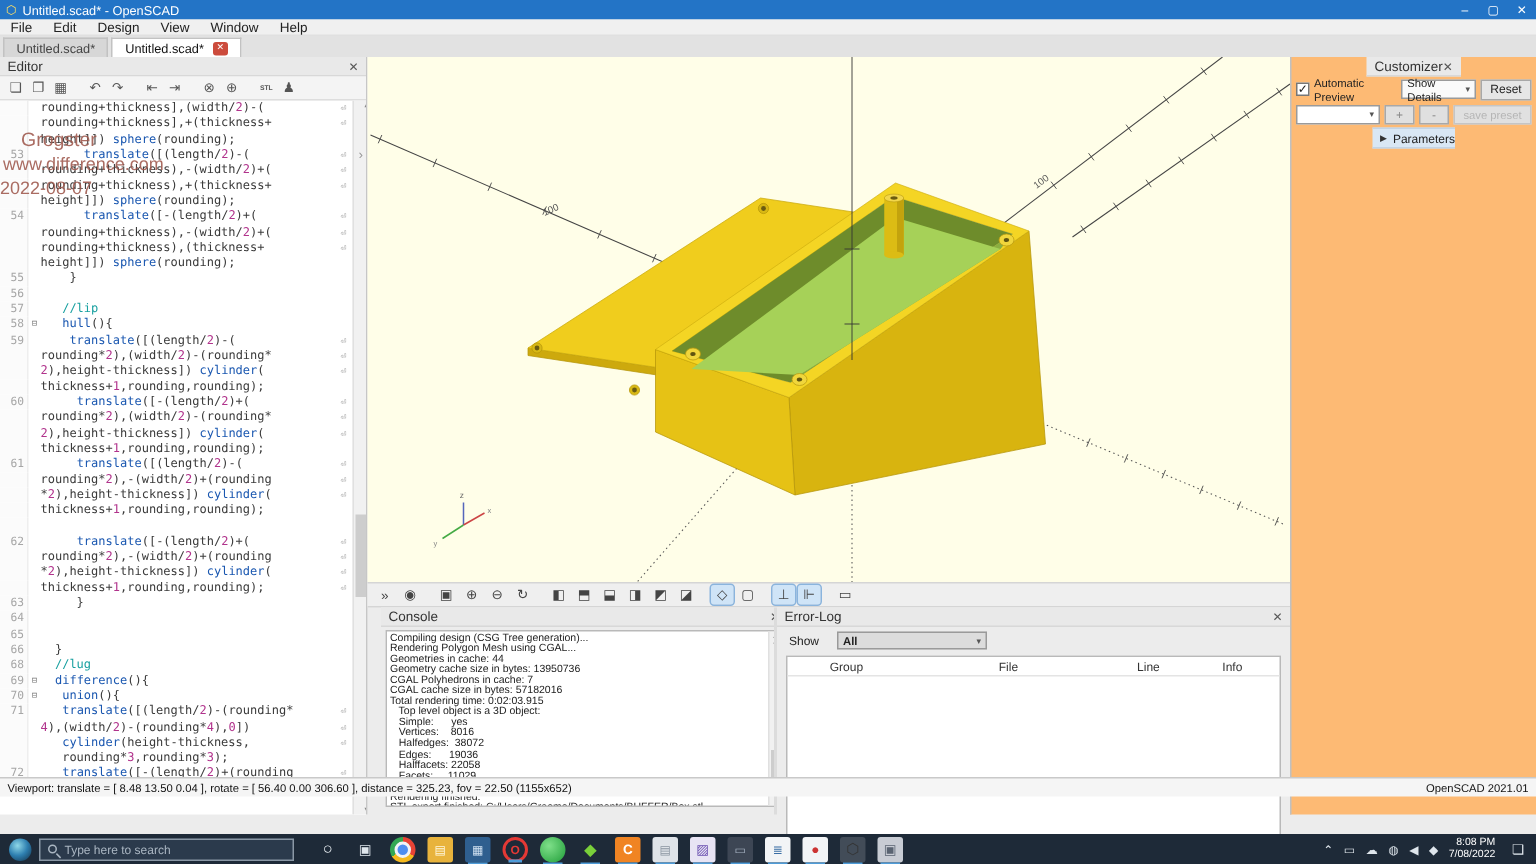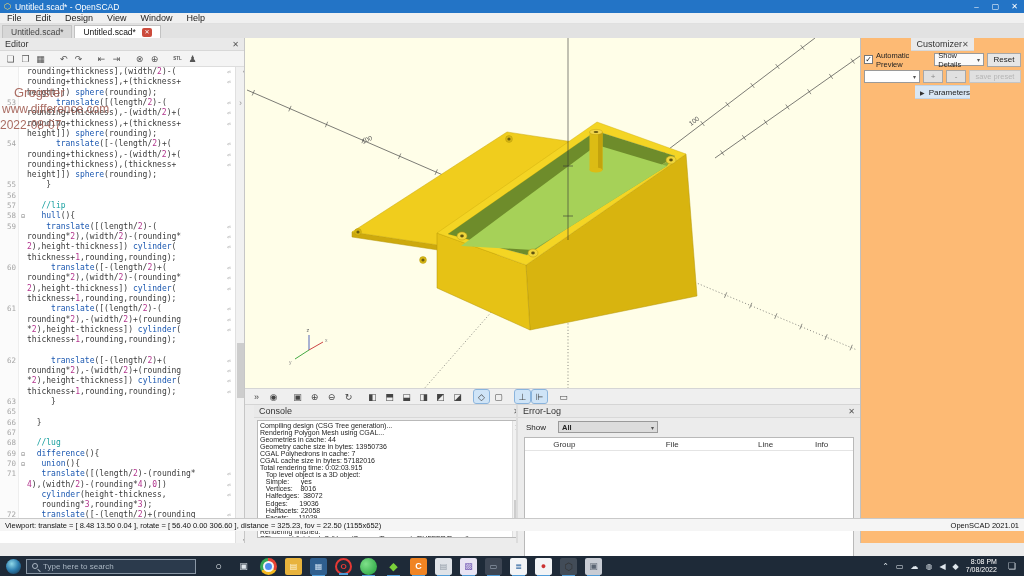--- a/index.html
+++ b/index.html
@@ -387,35 +387,35 @@
               <span class="ct"><span>thickness+</span><span class="num">1</span><span>,rounding,rounding);</span></span>
               <span class="wm">⏎</span>
             </div>
             <div class="crow">
               <span class="ln">63</span>
               <span class="fold"></span>
               <span class="ct"><span>     }</span></span>
               <span class="wm"></span>
             </div>
             <div class="crow">
+              <span class="ln">64</span>
+              <span class="fold"></span>
+              <span class="ct"></span>
+              <span class="wm"></span>
+            </div>
+            <div class="crow">
               <span class="ln">65</span>
               <span class="fold"></span>
               <span class="ct"></span>
               <span class="wm"></span>
             </div>
             <div class="crow">
               <span class="ln">66</span>
               <span class="fold"></span>
               <span class="ct"><span>  }</span></span>
-              <span class="wm"></span>
-            </div>
-            <div class="crow">
-              <span class="ln">67</span>
-              <span class="fold"></span>
-              <span class="ct"></span>
               <span class="wm"></span>
             </div>
             <div class="crow">
               <span class="ln">68</span>
               <span class="fold"></span>
               <span class="ct"><span class="cm">  //lug</span></span>
               <span class="wm"></span>
             </div>
             <div class="crow">
               <span class="ln">69</span>

